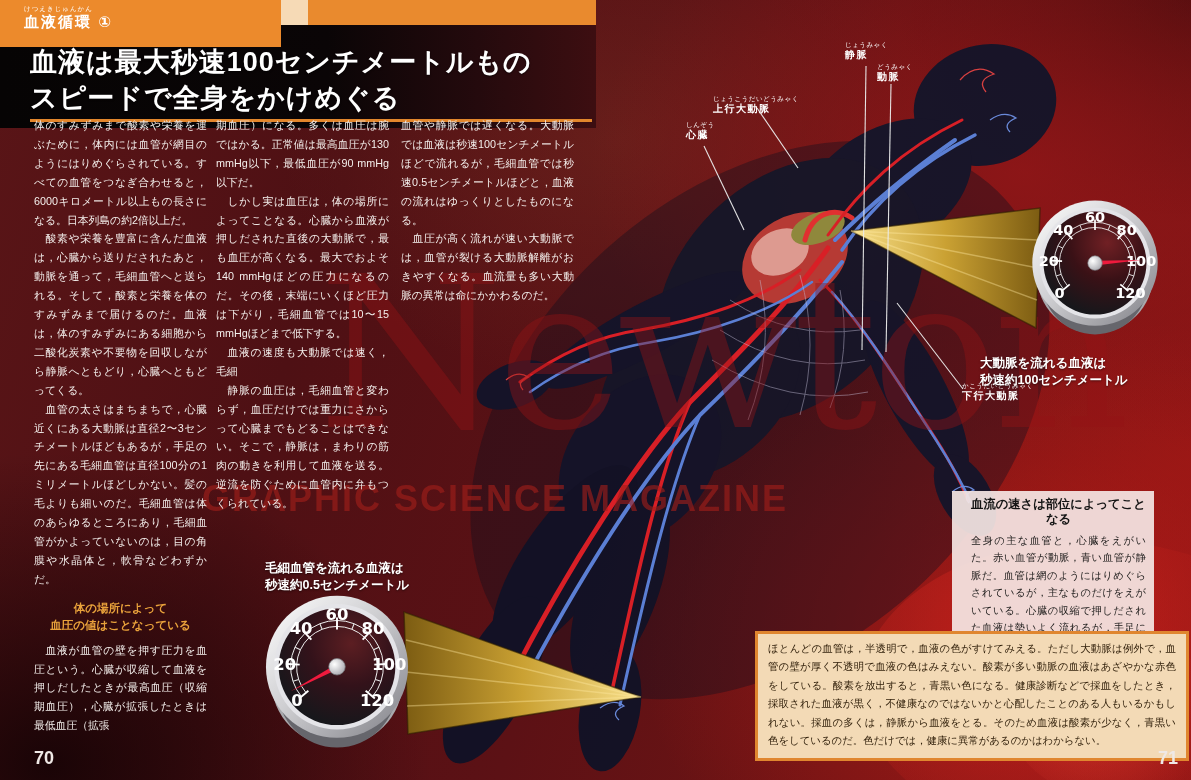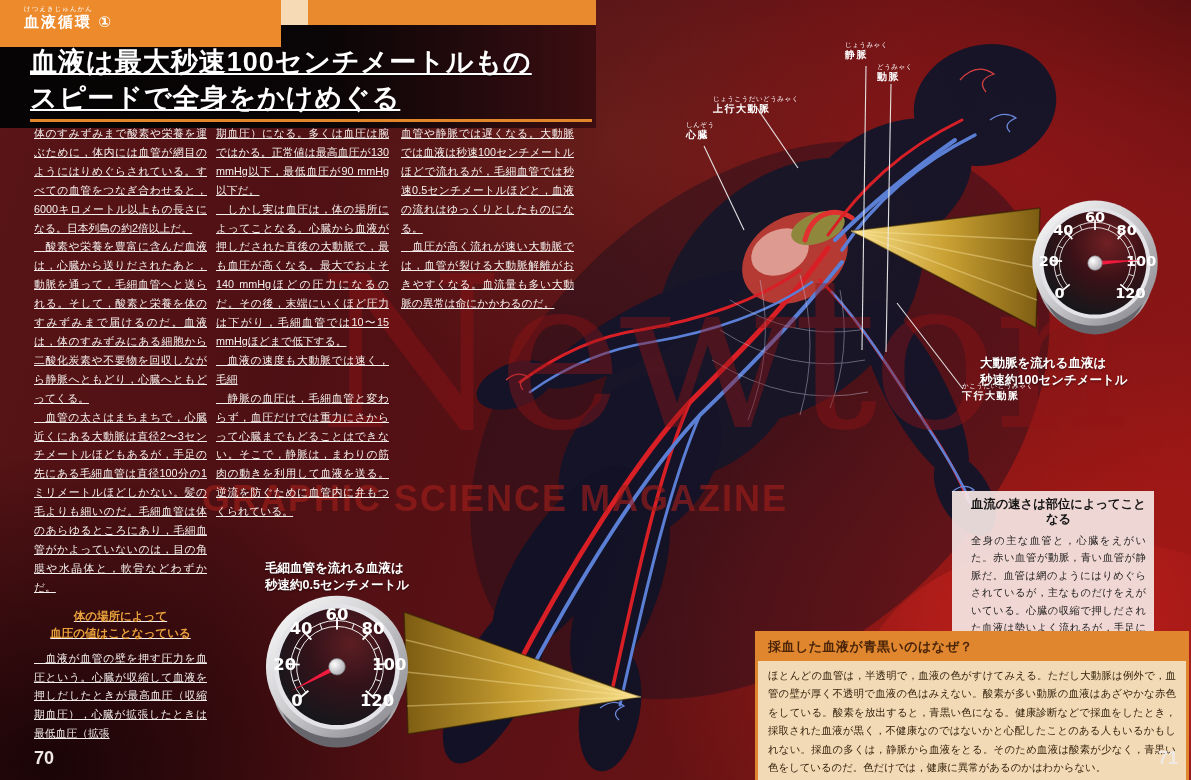--- a/index.html
+++ b/index.html
@@ -22,28 +22,28 @@
     background:radial-gradient(circle at 40% 40%, rgba(226,60,46,.55), rgba(120,14,14,0) 70%);}
   
   .title-band{left:0;top:0;width:596px;height:128px;
     background:linear-gradient(90deg,#060404 0%,#0a0506 55%,#240a0d 80%,#3d0e11 100%);}
   .top-strip{left:308px;top:0;width:288px;height:25px;background:#e98a2e;}
   .cream-block{left:281px;top:0;width:27px;height:25px;background:#f6dab6;}
   .section-tab{left:0;top:0;width:281px;height:47px;background:#ec8a2c;color:#fff;padding:5px 4px 0 24px;box-sizing:border-box;}
   .tab-furi{display:block;font-size:6.5px;letter-spacing:1px;line-height:8px;}
   .tab-label{display:block;font-size:15px;font-weight:bold;line-height:18px;letter-spacing:2px;}
   .main-title{left:30px;color:#fff;font-weight:bold;font-size:27px;letter-spacing:1px;line-height:33px;white-space:nowrap;
-    text-shadow:0 1px 2px rgba(0,0,0,.6);text-decoration:underline;}
+    text-shadow:0 1px 2px rgba(0,0,0,.6);}
   .title-underline{left:30px;top:119px;width:562px;height:2.5px;background:#e2862c;}
   
   .wm-newton{left:318px;top:248px;width:900px;color:rgba(148,20,22,.42);
     font-family:"DejaVu Serif","Liberation Serif",serif;font-size:212px;line-height:212px;letter-spacing:-6px;}
   .wm-sub{left:202px;top:478px;color:rgba(162,30,26,.62);font-weight:bold;font-size:36px;letter-spacing:2px;white-space:nowrap;}
   
-  .col{top:124px;width:173px;color:#f4efec;font-size:10.8px;line-height:18.9px;text-align:justify;text-decoration:underline;}
+  .col{top:116px;width:173px;color:#f4efec;font-size:10.8px;line-height:18.9px;text-align:justify;}
   .col p{margin:0;}
   .col1{left:34px;} .col2{left:216px;} .col3{left:401px;}
   .subhead{color:#e9a23b;font-weight:bold;text-align:center;font-size:11.5px;line-height:17px;margin:11px 0 7px 0;}
   
   .vlabel{color:#fff;white-space:nowrap;}
   .vlabel .furi{display:block;font-size:6.5px;line-height:7px;letter-spacing:.5px;}
   .vlabel .main{display:block;font-size:10px;font-weight:bold;line-height:13px;letter-spacing:1.5px;}
   
   .gcaption{color:#fff;font-weight:bold;font-size:12.5px;line-height:17px;white-space:nowrap;text-shadow:0 1px 2px rgba(0,0,0,.5);}
   .gauge{position:absolute;}
@@ -329,20 +329,19 @@
     <span>毛細血管を流れる血液は</span><br>
     <span>秒速約0.5センチメートル</span>
   </div>
 
   <div class="layer info-box">
     <p class="info-title">血流の速さは部位によってことなる</p>
     <p class="info-body">全身の主な血管と，心臓をえがいた。赤い血管が動脈，青い血管が静脈だ。血管は網のようにはりめぐらされているが，主なものだけをえがいている。心臓の収縮で押しだされた血液は勢いよく流れるが，手足に向かうにつれて速さはゆっくりになる。</p>
   </div>
 
   <div class="layer qa-box">
-    <div class="qa-head">採血した血液が青黒いのはなぜ？</div>
     <p class="qa-body">ほとんどの血管は，半透明で，血液の色がすけてみえる。ただし大動脈は例外で，血管の壁が厚く不透明で血液の色はみえない。酸素が多い動脈の血液はあざやかな赤色をしている。酸素を放出すると，青黒い色になる。健康診断などで採血をしたとき，採取された血液が黒く，不健康なのではないかと心配したことのある人もいるかもしれない。採血の多くは，静脈から血液をとる。そのため血液は酸素が少なく，青黒い色をしているのだ。色だけでは，健康に異常があるのかはわからない。</p>
   </div>
 
   <div class="layer pagenum" style="left:34px;top:748px">70</div>
   <div class="layer pagenum" style="left:1158px;top:748px">71</div>
 
 </div>
 
 </body></html>

